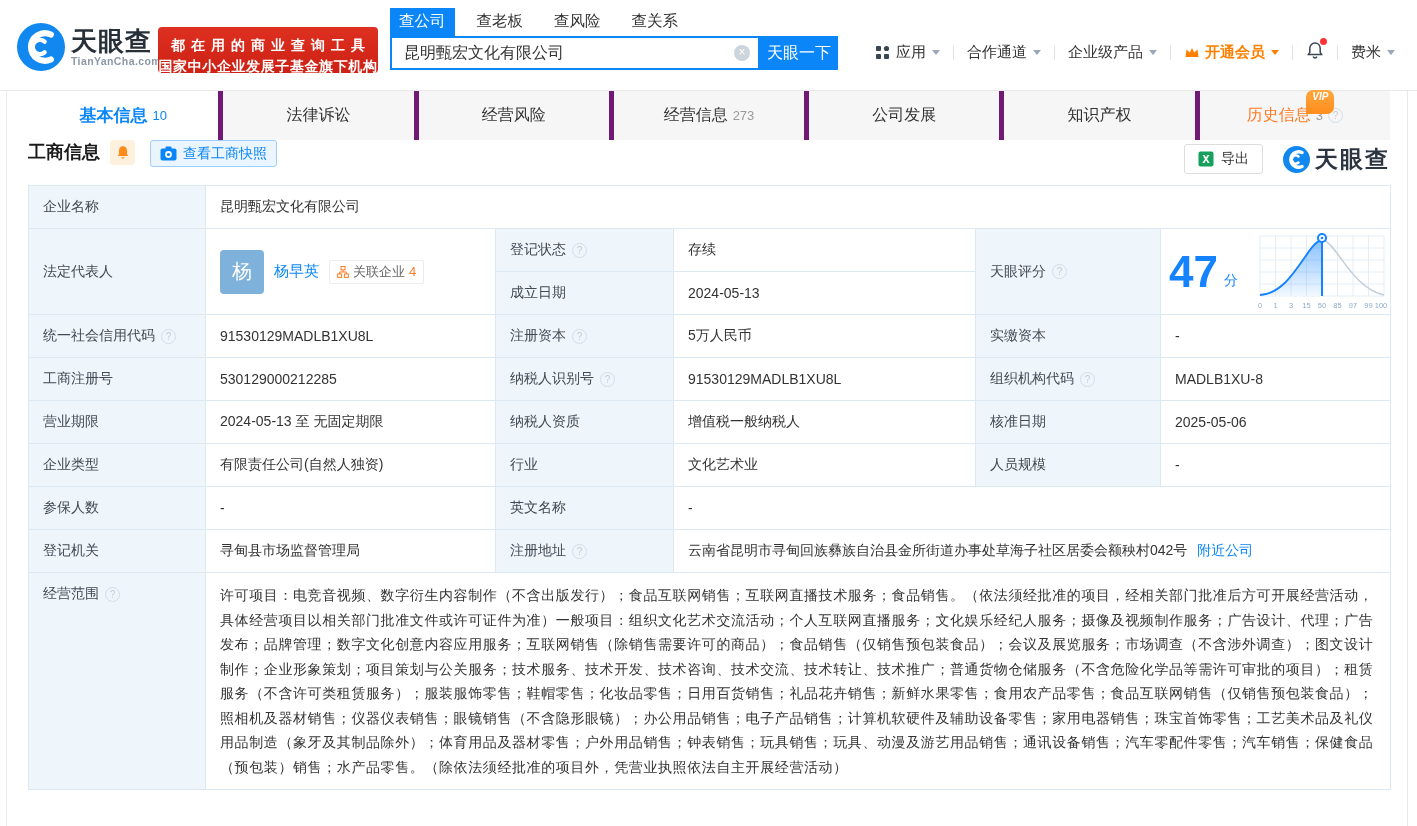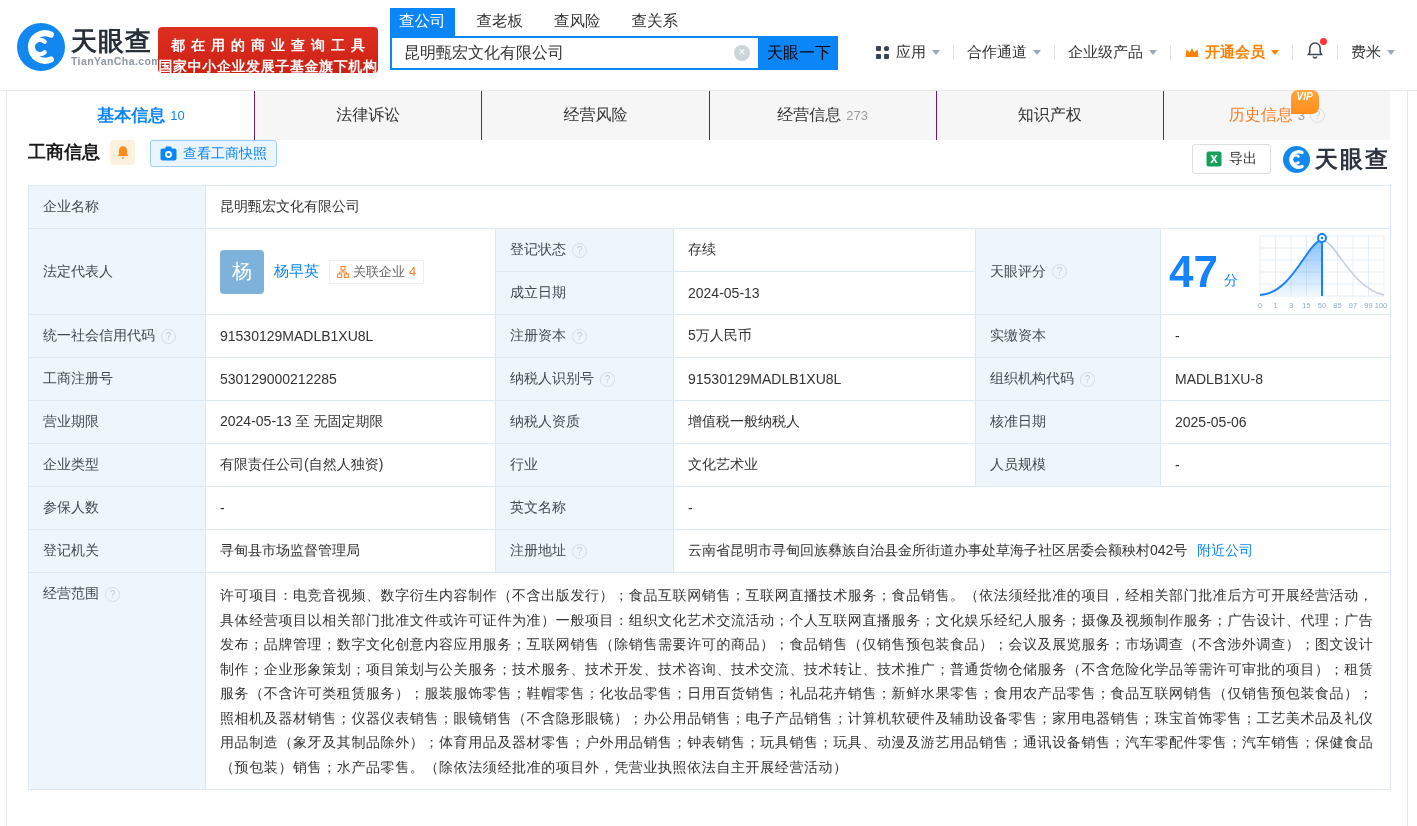--- a/index.html
+++ b/index.html
@@ -15,42 +15,42 @@
 .red-badge { position:absolute; left:158px; top:27px; width:220px; height:46px; background:linear-gradient(#de3021,#cc2114); border-radius:4px; color:#fff; display:flex; flex-direction:column; justify-content:center; align-items:center; font-weight:bold; }
 .red-line1 { font-size:14px; letter-spacing:6px; line-height:21px; text-indent:6px;margin-top:12px; }
 .red-line2 { font-size:14px; letter-spacing:0.6px; line-height:21px; }
 .search { position:absolute; left:390px; top:13px; }
 .search-tabs { display:flex; align-items:flex-end; font-size:15.5px; color:#333; height:23px; }
 .search-tab { margin-right:13px; padding:3px 9px 4px; cursor:pointer;margin-top:46px; }
 .search-tab.active { background:#0b86f8; color:#fff; }
 .search-row { display:flex; position:relative; }
 .search-input { width:370px; height:34px; border:2px solid #0b86f8; padding:0 34px 0 12px; font-size:16px; color:#333; outline:none; font-family:"Liberation Sans", sans-serif; }
 .search-clear { position:absolute; right:88px; top:9px; width:16px; height:16px; border-radius:50%; background:#ccd4dc; color:#fff; font-size:12px; line-height:15px; text-align:center; }
-.search-btn { width:78px; height:34px; background:#0b86f8; color:#000000; font-size:16px; border:none; }
+.search-btn { width:78px; height:34px; background:#0b86f8; color:#ffffff; font-size:16px; border:none; }
 .top-menu { position:absolute; right:22px; top:41px; display:flex; align-items:center; font-size:15px; color:#333; }
 .menu-item { display:flex; align-items:center; }
 .caret { width:0; height:0; border:4px solid transparent; border-top:5px solid #9aa7b5; margin-left:6px; margin-top:5px; }
 .sep { width:1px; height:15px; background:#e2e2e2; margin:0 13px; }
 .vip-link { color:#ff8000; font-weight:bold; }
 .bell-wrap { position:relative; margin-right:0px; }
 .red-dot { position:absolute; top:-3px; right:-3px; width:7px; height:7px; border-radius:50%; background:#f33; }
 .nav-tabs { border-top:1px solid #e9e9e9; height:50px; padding:0 27px 0 28px; display:flex; }
-.nav-tab { flex:1; background:#f6f6f6; border-right:1px solid #701a75; display:flex; align-items:center; justify-content:center; font-size:16px; color:#333; gap:5px; position:relative; }
+.nav-tab { flex:1; background:#f6f6f6; border-right:5px solid #701a75; display:flex; align-items:center; justify-content:center; font-size:16px; color:#333; gap:5px; position:relative; }
 .nav-tab:last-child { border-right:none; }
 .nav-tab.active { background:#fff; color:#0b86f8; font-weight:bold; font-size:17px; }
 .count { font-size:13px; color:#9b9b9b; font-weight:normal; }
 .nav-tab.active .count { color:#0b86f8; }
 .nav-tab.hist { color:#ff7b23; }
 .vip-badge { position:absolute; top:-1px; left:56%; background:linear-gradient(#ffa63e,#ff8e1c); color:#fff; font-size:10px; font-style:italic; font-weight:bold; padding:1px 6px 12px; border-radius:7px 7px 7px 0; }
 .qmark { width:15px; height:15px; border-radius:50%; border:1px solid #d4dde5; color:#c3ccd6; font-size:10px; display:inline-flex; align-items:center; justify-content:center; flex:none; }
 .section-bar { margin:0 27px 0 28px; height:45px; display:flex; padding-bottom:7px; }
 .section-title { font-size:18px; font-weight:bold; color:#1a1a1a; }
 .bell-chip { width:25px; height:25px; background:#fdf0dc; border-radius:4px; margin-left:10px; display:flex; align-items:center; justify-content:center; }
 .snapshot-btn { margin-left:15px; height:27px; border:1px solid #9fcdfb; background:#eaf5ff; border-radius:3px; display:flex; align-items:center; padding:0 9px; gap:6px; color:#0b86f8; font-size:14px; }
-.right-tools { margin-left:auto; display:flex; align-items:center; gap:12px; }
+.right-tools { margin-left:auto; display:flex; align-items:center; gap:20px; }
 .export-btn { height:30px; border:1px solid #ddd; border-radius:3px; background:#fff; display:flex; align-items:center; padding:0 13px; gap:7px; font-size:14px; color:#333; }
 .wm-logo { display:flex; align-items:center; gap:5px; font-size:23px; font-weight:bold; color:#2b3440; letter-spacing:2px; }
 .info-table { width:1362px; margin:0 27px 0 28px; border-collapse:collapse; table-layout:fixed; font-size:14px; }
 .info-table td { border:1px solid #dce9f2; padding:0 14px; height:43px; color:#333; }
 td.lbl { background:#eff6fb; color:#404a54; }
 td.lbl .cellflex { display:flex; align-items:center; gap:6px; }
 .green { color:#00b268; }
 .blue-link { color:#0b86f8; text-decoration:none; }
 .rep-cell { display:flex; align-items:center; gap:10px; }
 .avatar { width:44px; height:44px; border-radius:4px; background:#7fb2db; color:#fff; font-size:20px; display:flex; align-items:center; justify-content:center; flex:none; }
@@ -152,20 +152,23 @@
   </div>
   <div class="nav-tab">
     <span>法律诉讼</span>
   </div>
   <div class="nav-tab">
     <span>经营风险</span>
   </div>
   <div class="nav-tab">
     <span>经营信息</span>
     <span class="count">273</span>
+  </div>
+  <div class="nav-tab">
+    <span>公司发展</span>
   </div>
   <div class="nav-tab">
     <span>知识产权</span>
   </div>
   <div class="nav-tab hist">
     <span>历史信息</span>
     <span class="count">3</span>
     <span class="qmark">?</span>
     <span class="vip-badge">VIP</span>
   </div>

